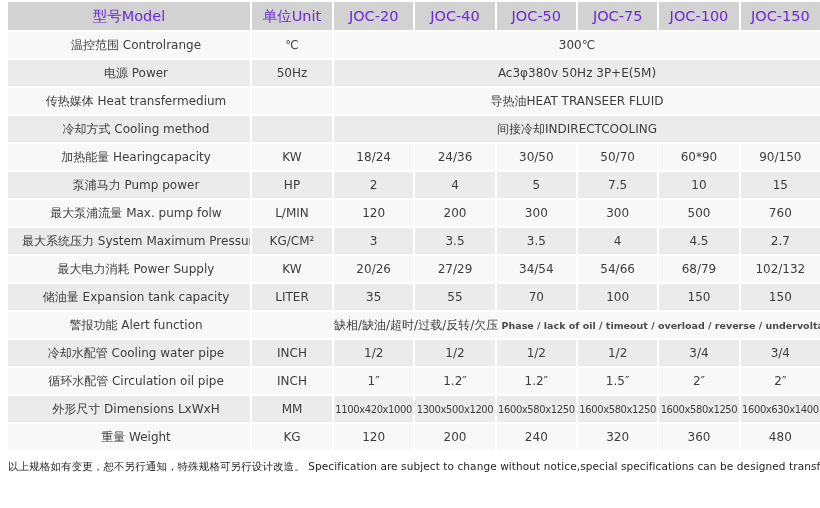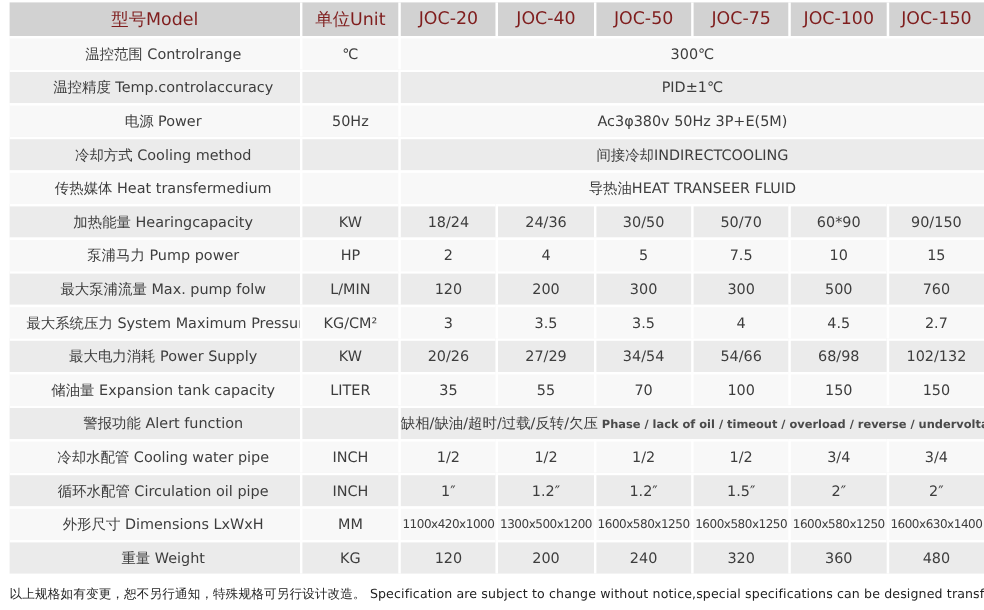--- a/index.html
+++ b/index.html
@@ -16,21 +16,21 @@
     border-collapse: separate;
     border-spacing: 0;
     table-layout: fixed;
   }
   th, td { box-sizing: border-box; }
   th {
     height: 28px;
     background: #d2d2d2;
     font-size: 14.5px;
     font-weight: 400;
-    color: #7f1d1d;
+    color: #6d28d9;
     text-align: center;
     vertical-align: middle;
   }
   td {
     height: 28px;
     font-size: 12px;
     color: #3d3d3d;
     text-align: center;
     vertical-align: middle;
     border-top: 2px solid #ffffff;
@@ -76,38 +76,33 @@
           <th>JOC-150</th>
         </tr>
     </thead>
     <tbody id="spec-body">
         <tr>
           <td class="cell-label">温控范围 Controlrange</td>
           <td class="cell-unit">℃</td>
           <td colspan="6" class="cell-span">300℃</td>
         </tr>
         <tr>
-          <td class="cell-label">温控精度 Temp.controlaccuracy</td>
-          <td class="cell-unit"></td>
-          <td colspan="6" class="cell-span">PID±1℃</td>
-        </tr>
-        <tr>
           <td class="cell-label">电源 Power</td>
           <td class="cell-unit">50Hz</td>
           <td colspan="6" class="cell-span">Ac3φ380v 50Hz 3P+E(5M)</td>
         </tr>
         <tr>
+          <td class="cell-label">传热媒体 Heat transfermedium</td>
+          <td class="cell-unit"></td>
+          <td colspan="6" class="cell-span">导热油HEAT TRANSEER FLUID</td>
+        </tr>
+        <tr>
           <td class="cell-label">冷却方式 Cooling method</td>
           <td class="cell-unit"></td>
           <td colspan="6" class="cell-span">间接冷却INDIRECTCOOLING</td>
-        </tr>
-        <tr>
-          <td class="cell-label">传热媒体 Heat transfermedium</td>
-          <td class="cell-unit"></td>
-          <td colspan="6" class="cell-span">导热油HEAT TRANSEER FLUID</td>
         </tr>
         <tr>
           <td class="cell-label">加热能量 Hearingcapacity</td>
           <td class="cell-unit">KW</td>
           <td class="cell-val">18/24</td>
           <td class="cell-val">24/36</td>
           <td class="cell-val">30/50</td>
           <td class="cell-val">50/70</td>
           <td class="cell-val">60*90</td>
           <td class="cell-val">90/150</td>
@@ -142,21 +137,21 @@
           <td class="cell-val">4.5</td>
           <td class="cell-val">2.7</td>
         </tr>
         <tr>
           <td class="cell-label">最大电力消耗 Power Supply</td>
           <td class="cell-unit">KW</td>
           <td class="cell-val">20/26</td>
           <td class="cell-val">27/29</td>
           <td class="cell-val">34/54</td>
           <td class="cell-val">54/66</td>
-          <td class="cell-val">68/98</td>
+          <td class="cell-val">68/79</td>
           <td class="cell-val">102/132</td>
         </tr>
         <tr>
           <td class="cell-label">储油量 Expansion tank capacity</td>
           <td class="cell-unit">LITER</td>
           <td class="cell-val">35</td>
           <td class="cell-val">55</td>
           <td class="cell-val">70</td>
           <td class="cell-val">100</td>
           <td class="cell-val">150</td>

